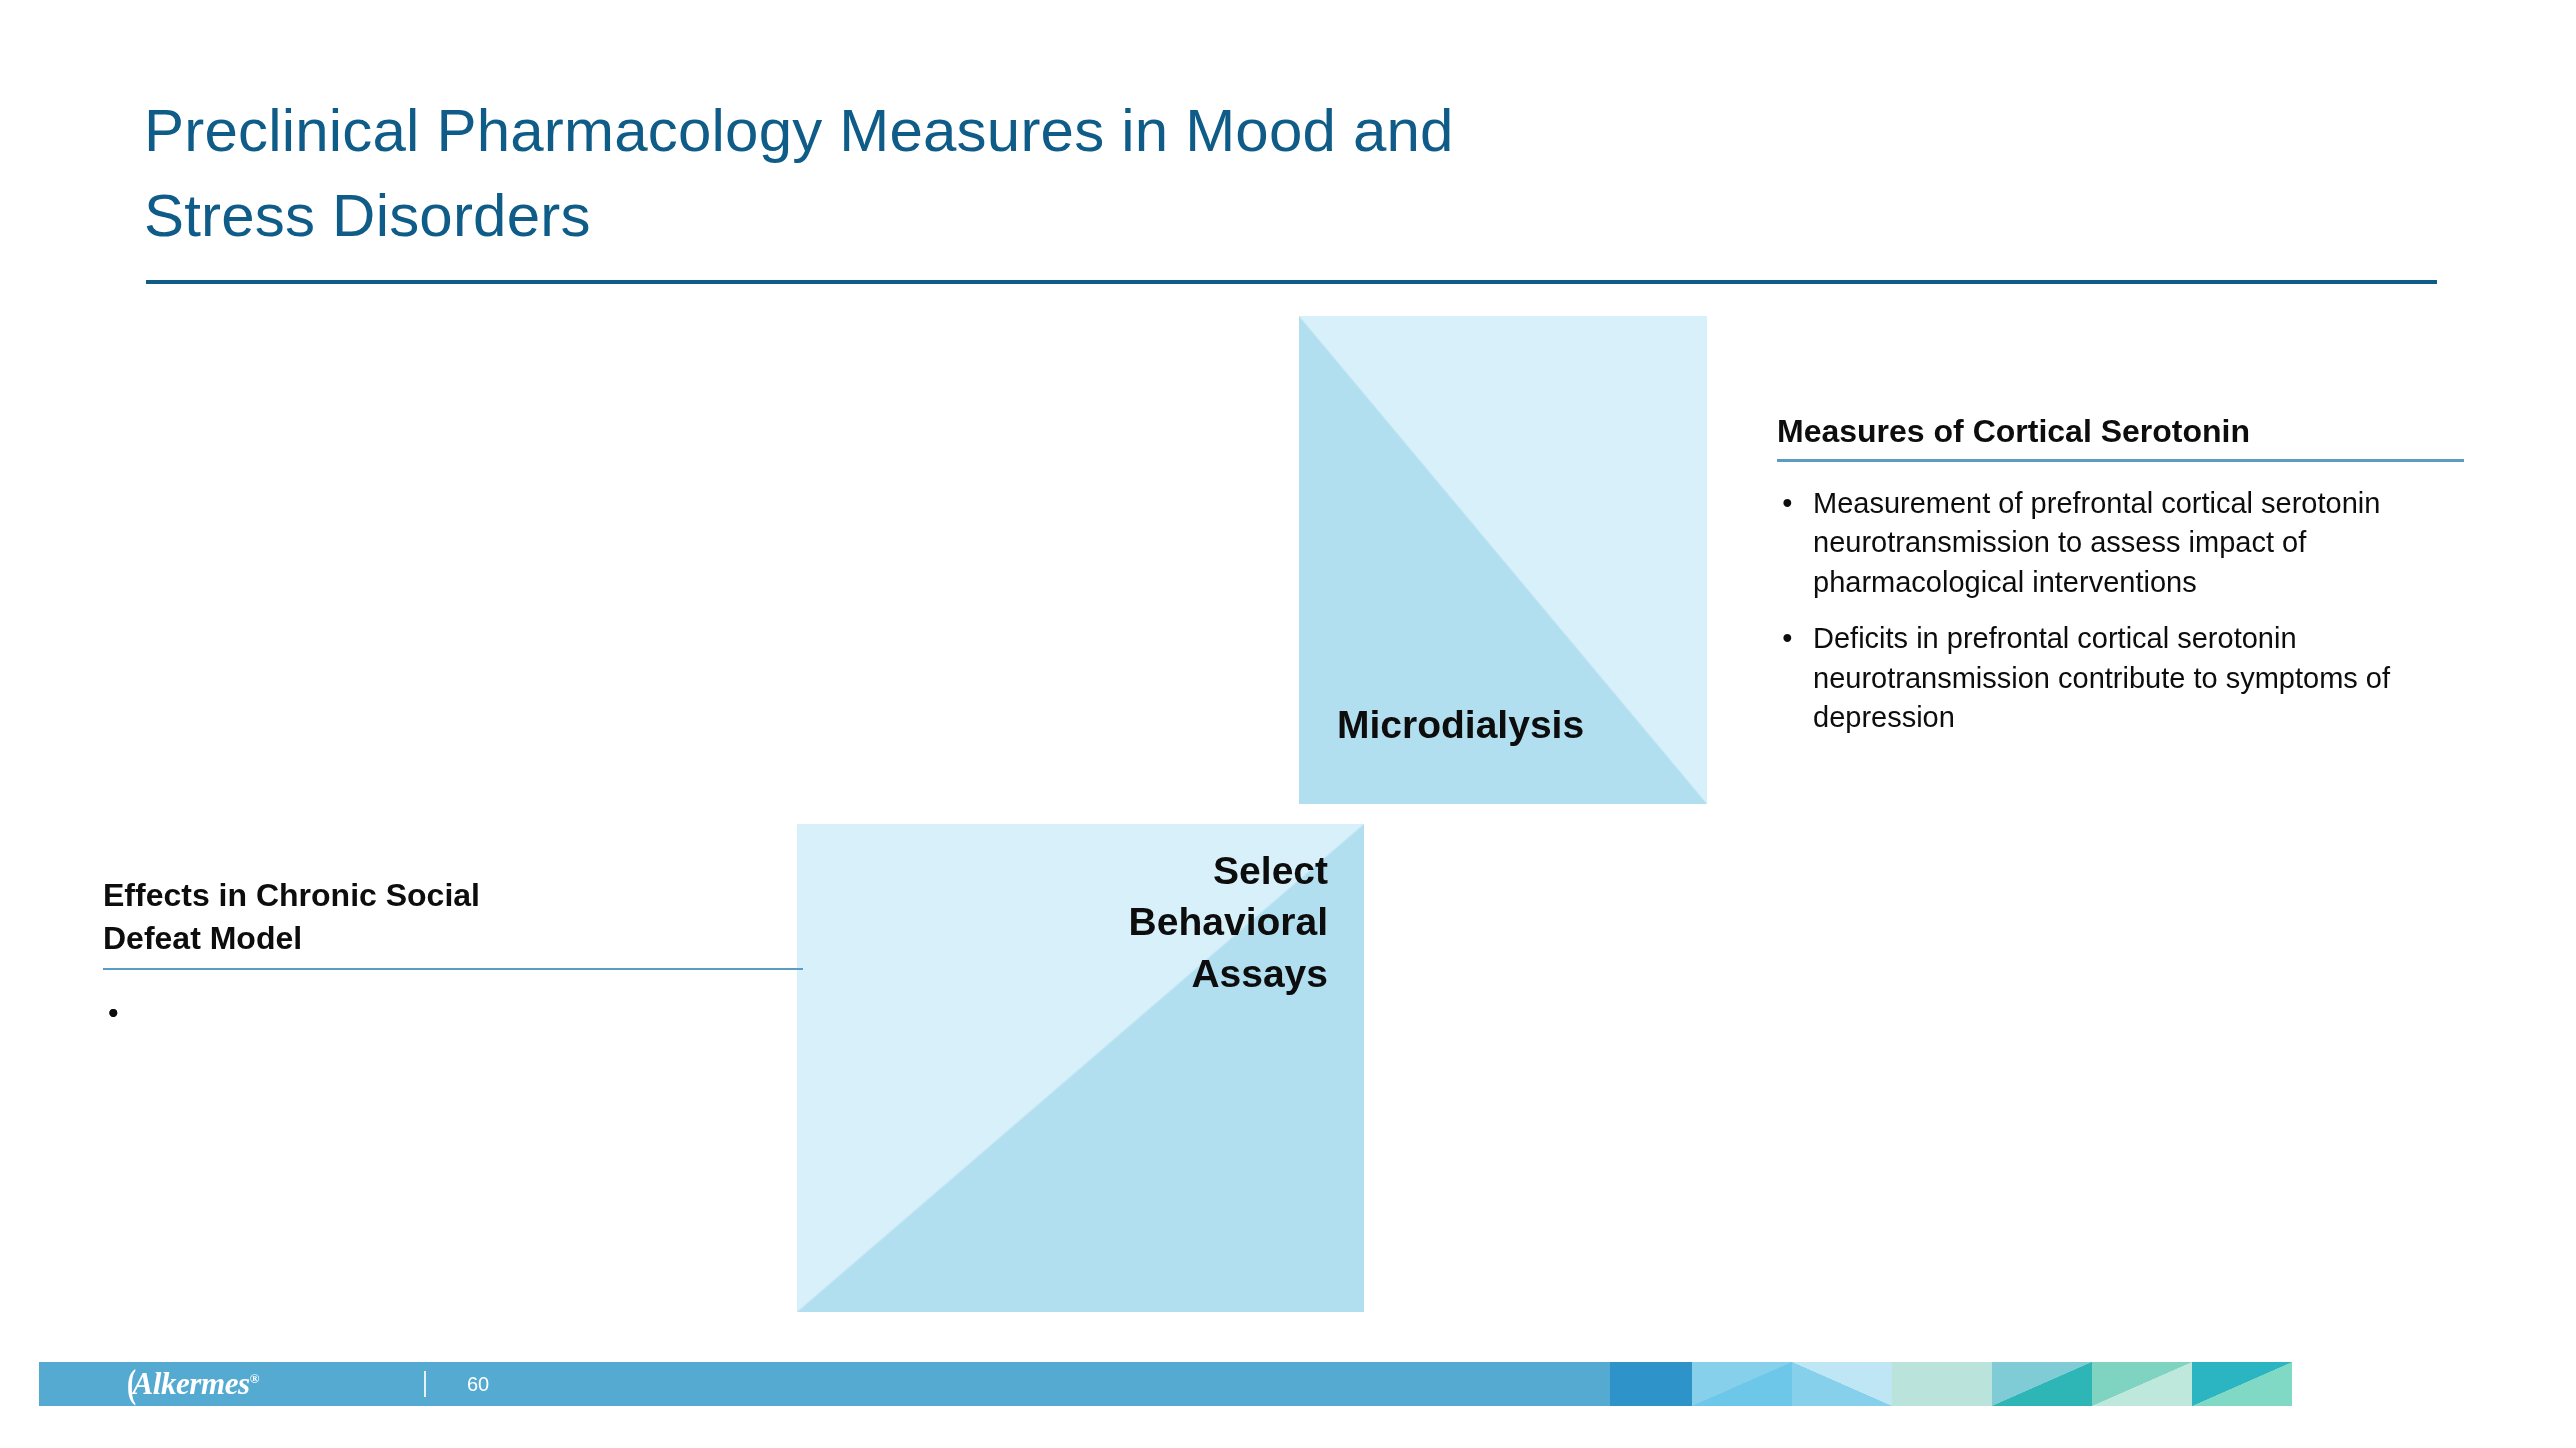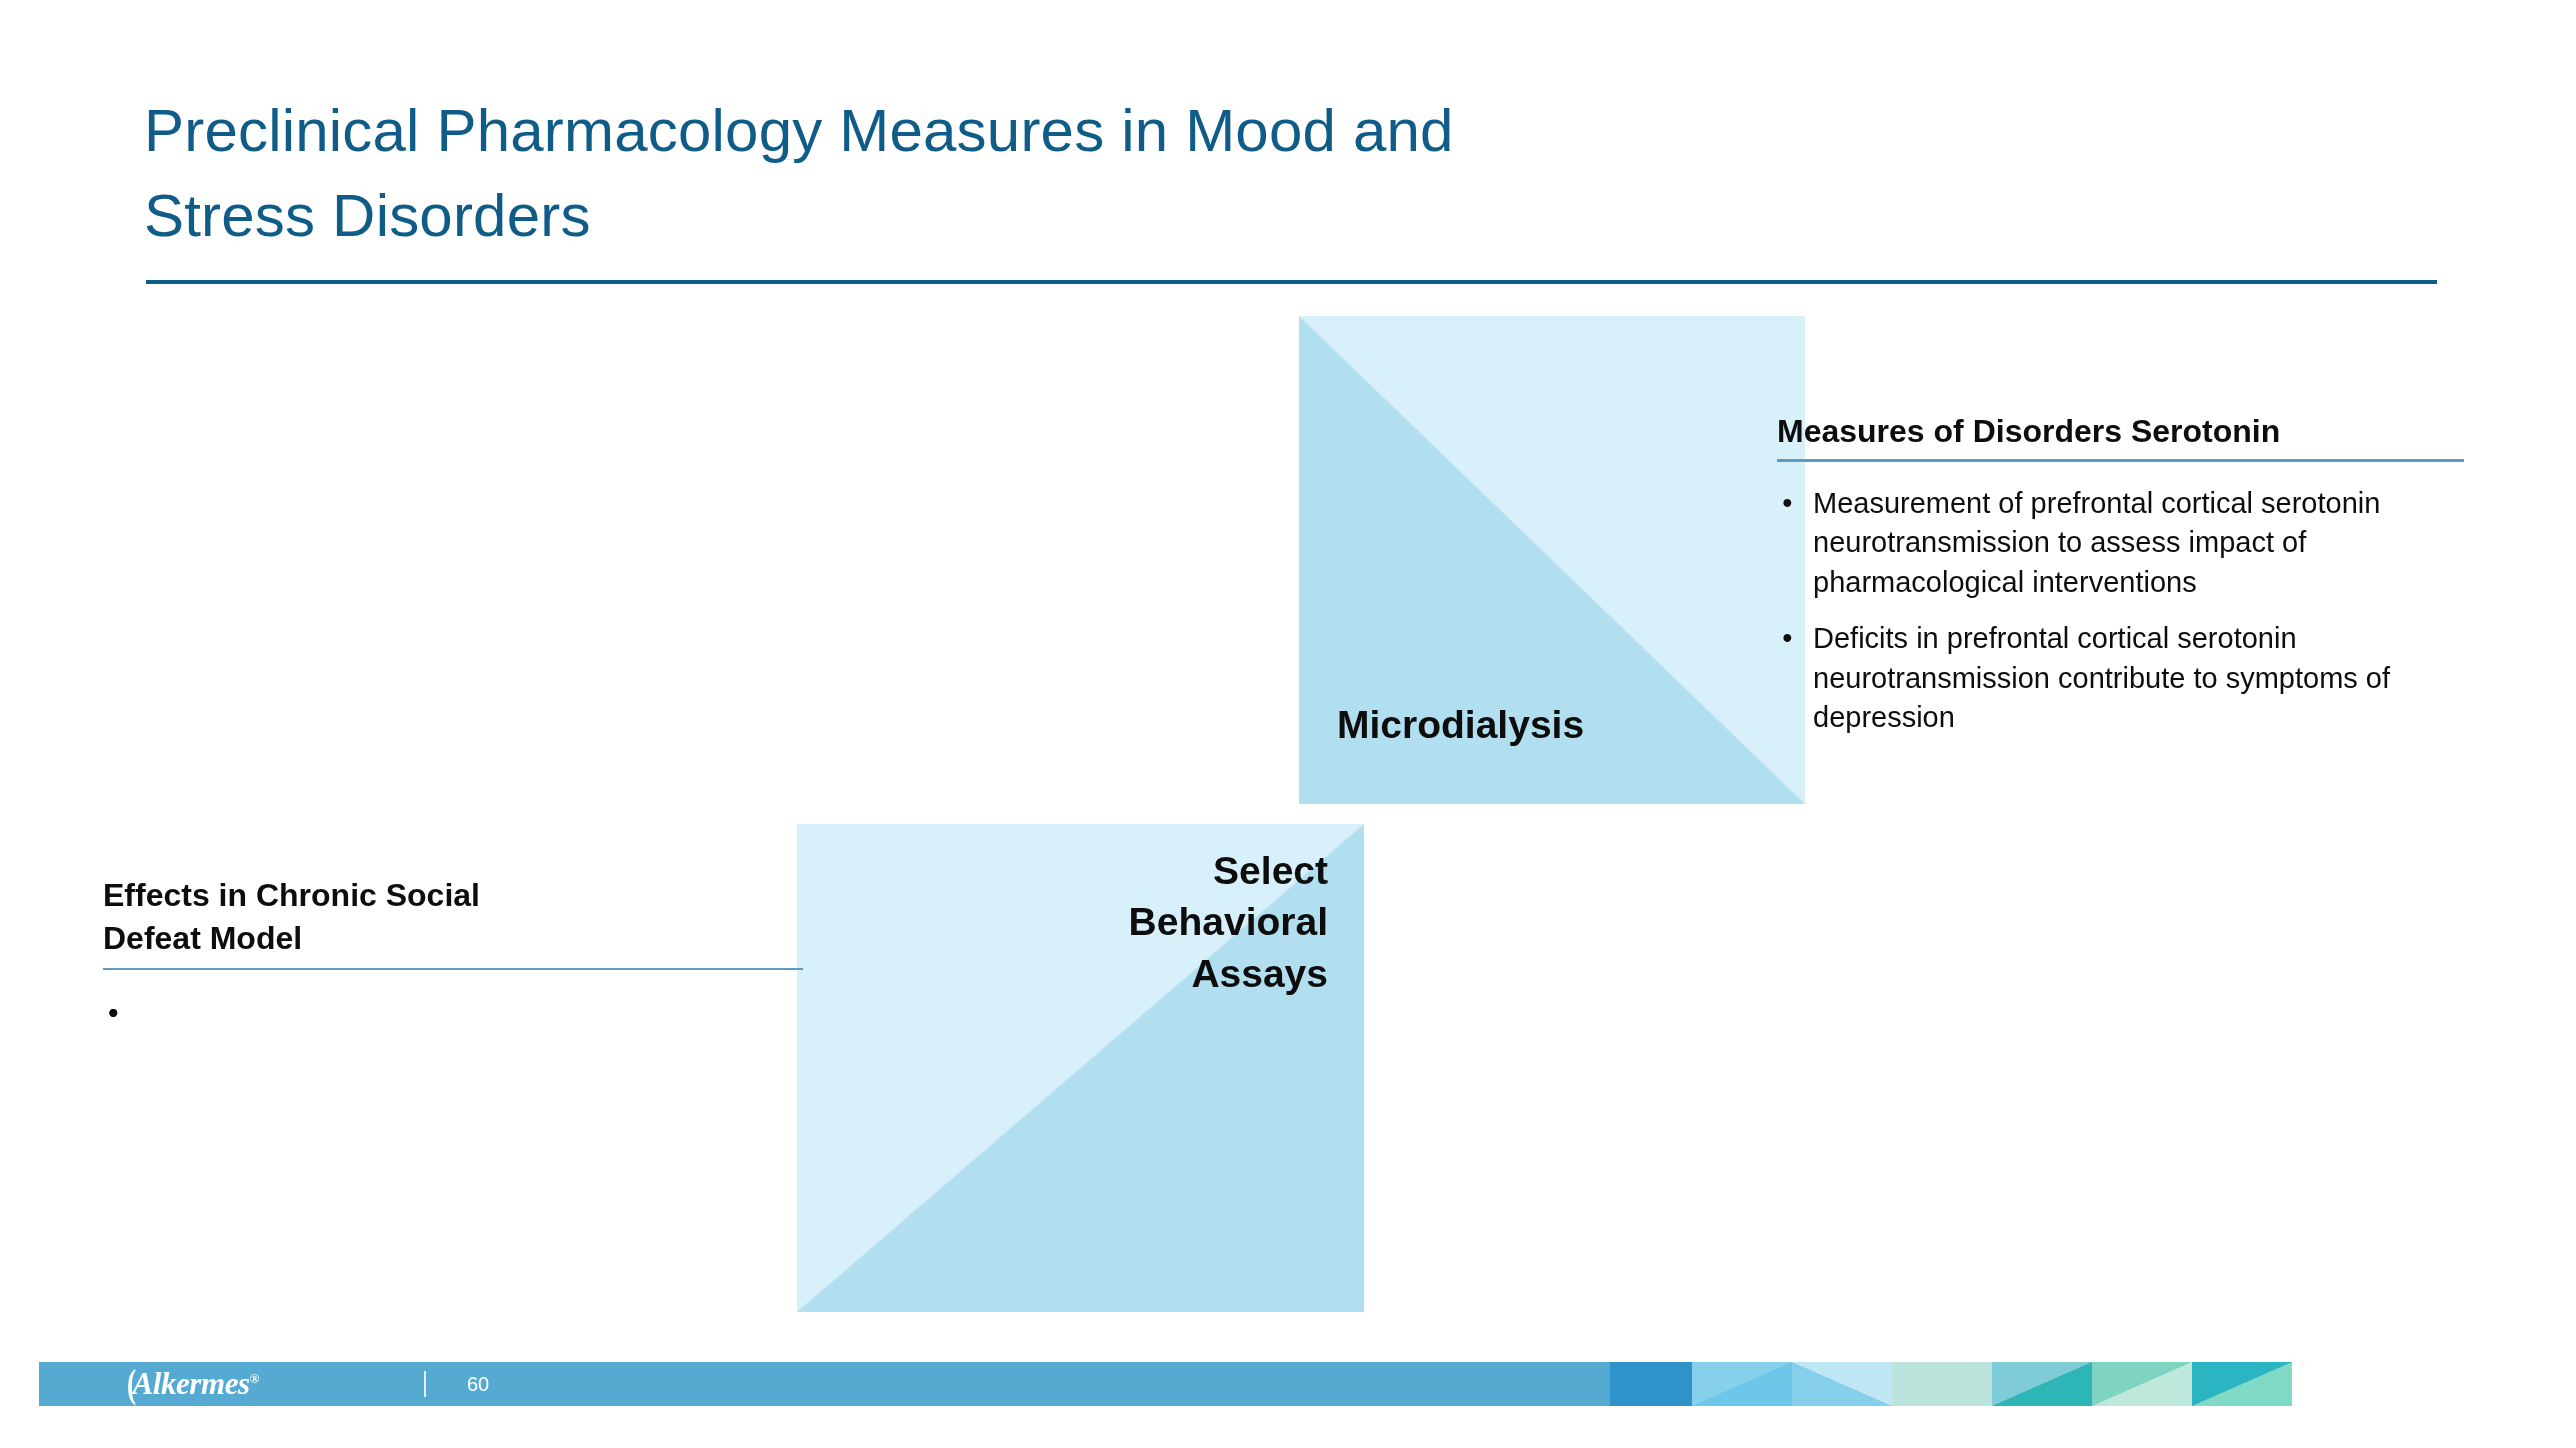--- a/index.html
+++ b/index.html
@@ -50,21 +50,21 @@
     position: absolute;
     font-weight: bold;
     color: #0d0d0d;
     font-size: 39px;
     line-height: 1.33;
   }
 
   #square-microdialysis {
     left: 1299px;
     top: 316px;
-    width: 506px;
+    width: 408px;
     height: 488px;
   }
   
   #square-microdialysis .tri-bg {
     background: linear-gradient(to bottom left, #D8F0F9 0%, #D8F0F9 49.85%, #B2DFF0 50.15%, #B2DFF0 100%);
   }
   #square-microdialysis .sq-label {
     left: 38px;
     bottom: 53px;
     text-align: left;
@@ -232,21 +232,21 @@
 </div>
 
 <div class="diagram-square" id="square-behavioral">
   <div class="tri-bg"></div>
   <div class="sq-label">Select
 Behavioral
 Assays</div>
 </div>
 
 <div class="panel" id="panel-right">
-  <div class="panel-heading">Measures of Disorders Serotonin</div>
+  <div class="panel-heading">Measures of Cortical Serotonin</div>
   <div class="panel-rule"></div>
   <ul class="panel-bullets">
     <li>
       <span class="bullet-dot">•</span>
       <span>Measurement of prefrontal cortical serotonin neurotransmission to assess impact of pharmacological interventions</span>
     </li>
     <li>
       <span class="bullet-dot">•</span>
       <span>Deficits in prefrontal cortical serotonin neurotransmission contribute to symptoms of depression</span>
     </li>

